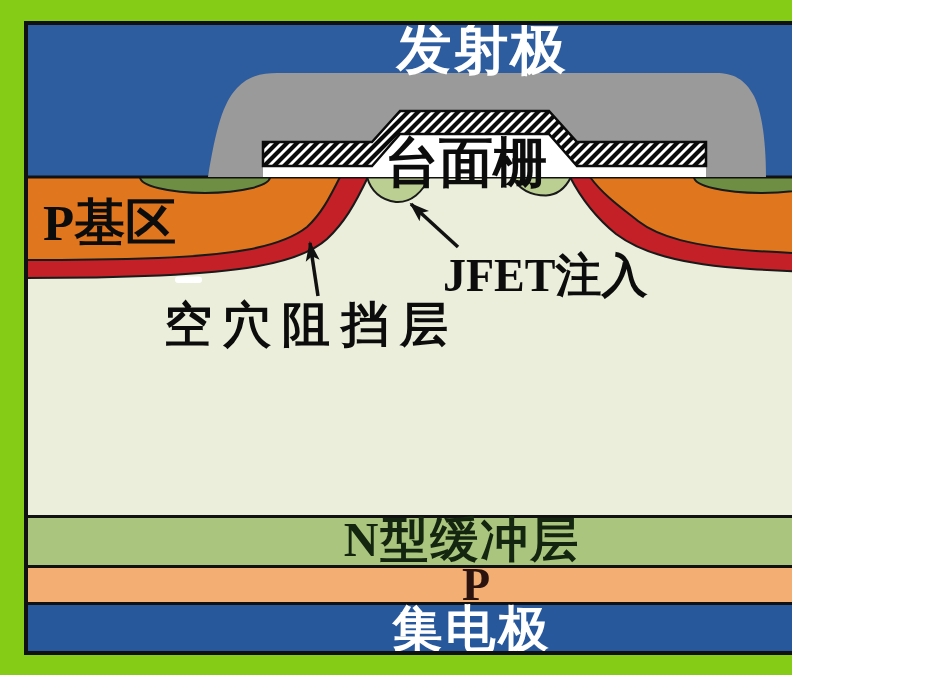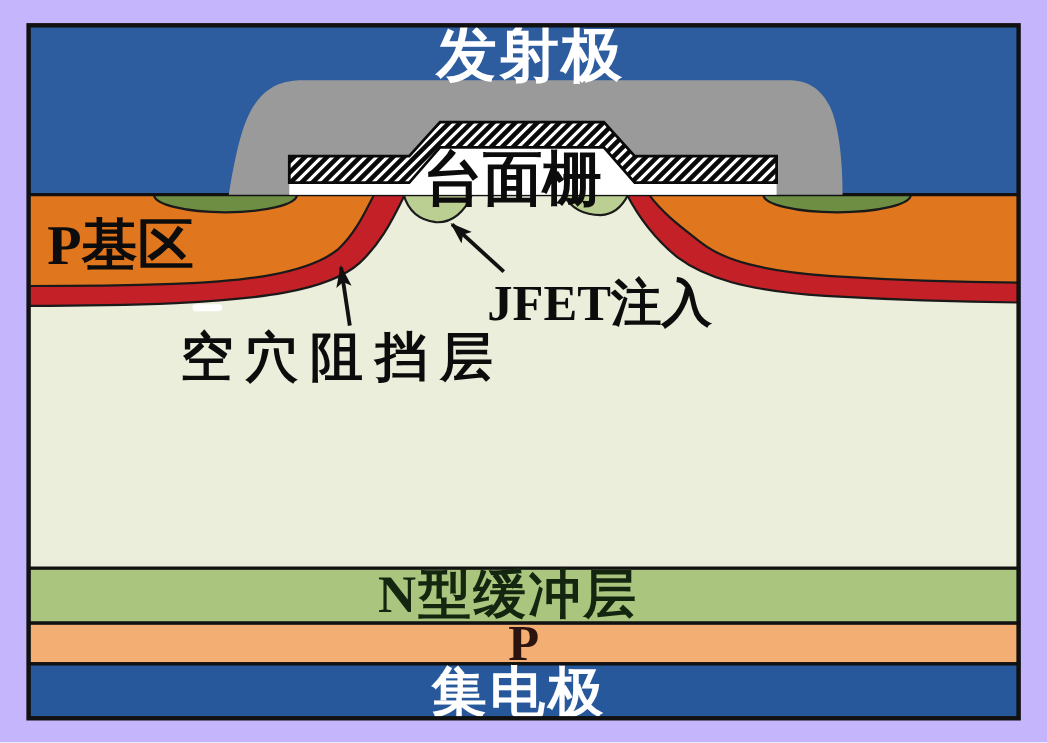--- a/index.html
+++ b/index.html
@@ -1,19 +1,19 @@
 <!DOCTYPE html>
 <html><head>
 <meta charset="utf-8">
 <style>
   html,body{margin:0;padding:0;background:#ffffff;}
   .canvas{
     position:relative;
-    width:952px;height:675px;
-    background:#c4b5fd;
+    width:792px;height:675px;
+    background:#84cc16;
     overflow:hidden;
     font-family:"Liberation Serif", serif;
   }
   svg text{
     font-family:"Liberation Serif", serif;
     font-weight:bold;
   }
 </style>
 </head>
 <body>

